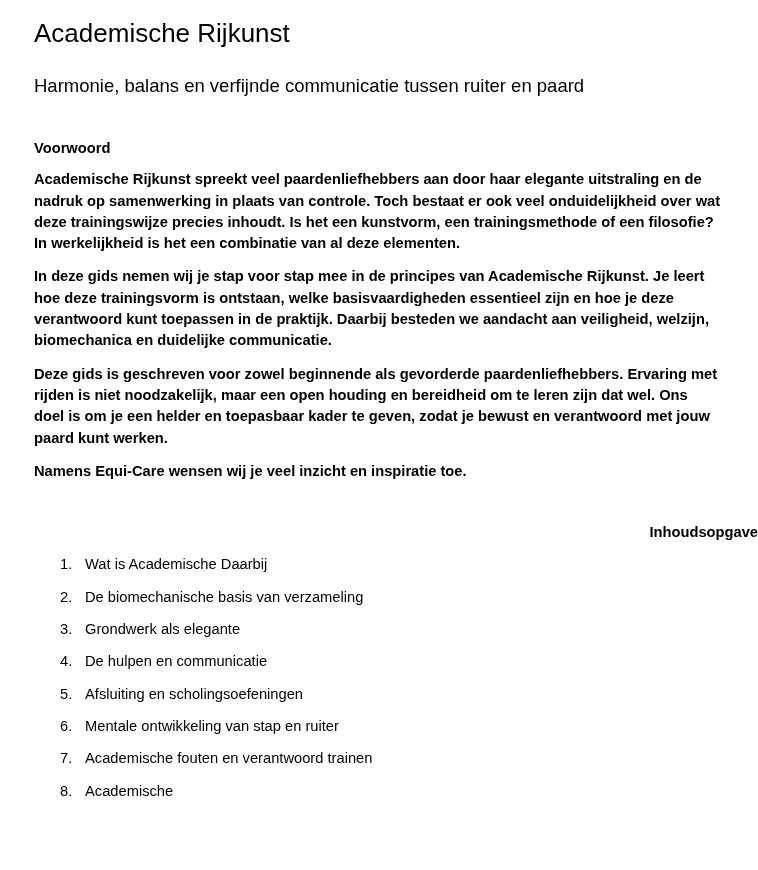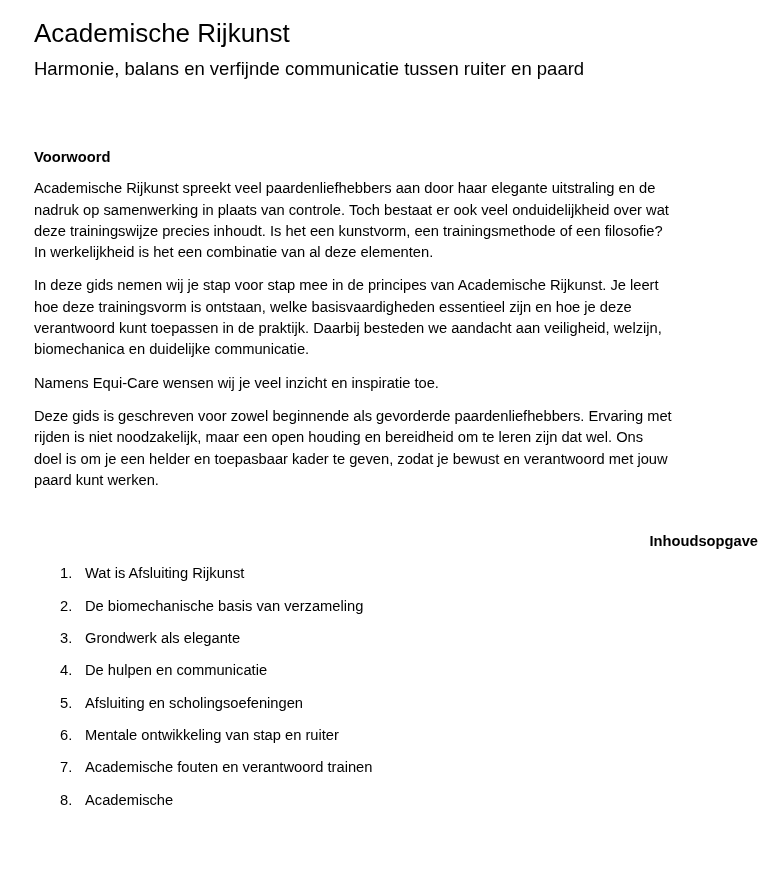--- a/index.html
+++ b/index.html
@@ -23,38 +23,38 @@
     font-family: "Liberation Sans", sans-serif;
   }
   .doc-title {
     margin: 18px 0 4px 0;
     font-size: 26px;
     font-weight: 400;
     line-height: 31px;
     letter-spacing: 0;
   }
   .doc-subtitle {
-    margin: 8px 0 0 0;
+    margin: 25px 0 0 0;
     font-size: 18.5px;
     font-weight: 400;
     line-height: 24px;
   }
   .section-heading {
     font-size: 14.7px;
     font-weight: 700;
     line-height: 21.3px;
     margin: 0;
   }
-  .foreword-heading { margin-top: 66px; }
+  .foreword-heading { margin-top: 40px; }
   .toc-heading { margin-top: 40px; text-align: right; }
   .doc-paragraph {
     margin: 12px 0 0 0;
     width: 722px;
     font-size: 14.7px;
-    font-weight: 400;
+    font-weight: 700;
     line-height: 21.3px;
     white-space: pre-line;
   }
   .doc-paragraph.first { margin-top: 10px; }
   .toc-list {
     margin: 11px 0 0 0;
     padding: 0;
     list-style: none;
   }
   .toc-item {
@@ -86,33 +86,33 @@
   <p class="doc-paragraph first">Academische Rijkunst spreekt veel paardenliefhebbers aan door haar elegante uitstraling en de
 nadruk op samenwerking in plaats van controle. Toch bestaat er ook veel onduidelijkheid over wat
 deze trainingswijze precies inhoudt. Is het een kunstvorm, een trainingsmethode of een filosofie?
 In werkelijkheid is het een combinatie van al deze elementen.</p>
 
   <p class="doc-paragraph">In deze gids nemen wij je stap voor stap mee in de principes van Academische Rijkunst. Je leert
 hoe deze trainingsvorm is ontstaan, welke basisvaardigheden essentieel zijn en hoe je deze
 verantwoord kunt toepassen in de praktijk. Daarbij besteden we aandacht aan veiligheid, welzijn,
 biomechanica en duidelijke communicatie.</p>
 
-  <p class="doc-paragraph">Namens Equi-Care wensen wij je veel inzicht en inspiratie toe.</p>
-
   <p class="doc-paragraph">Deze gids is geschreven voor zowel beginnende als gevorderde paardenliefhebbers. Ervaring met
 rijden is niet noodzakelijk, maar een open houding en bereidheid om te leren zijn dat wel. Ons
 doel is om je een helder en toepasbaar kader te geven, zodat je bewust en verantwoord met jouw
 paard kunt werken.</p>
+
+  <p class="doc-paragraph">Namens Equi-Care wensen wij je veel inzicht en inspiratie toe.</p>
 
   <h3 class="section-heading toc-heading">Inhoudsopgave</h3>
 
   <ol class="toc-list">
     <li class="toc-item">
       <span class="toc-num">1.</span>
-      <span class="toc-label">Wat is Afsluiting Rijkunst</span>
+      <span class="toc-label">Wat is Academische Daarbij</span>
     </li>
     <li class="toc-item">
       <span class="toc-num">2.</span>
       <span class="toc-label">De biomechanische basis van verzameling</span>
     </li>
     <li class="toc-item">
       <span class="toc-num">3.</span>
       <span class="toc-label">Grondwerk als elegante</span>
     </li>
     <li class="toc-item">

